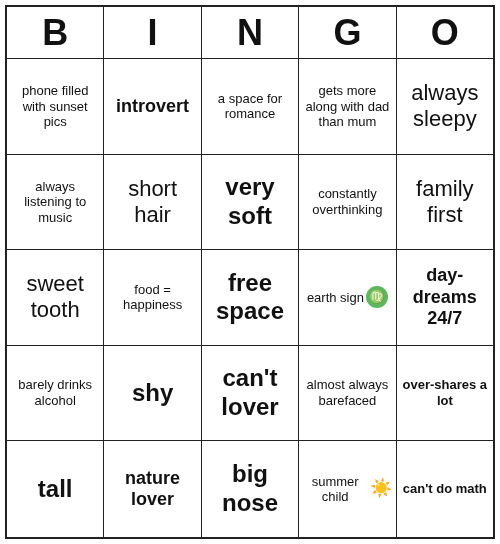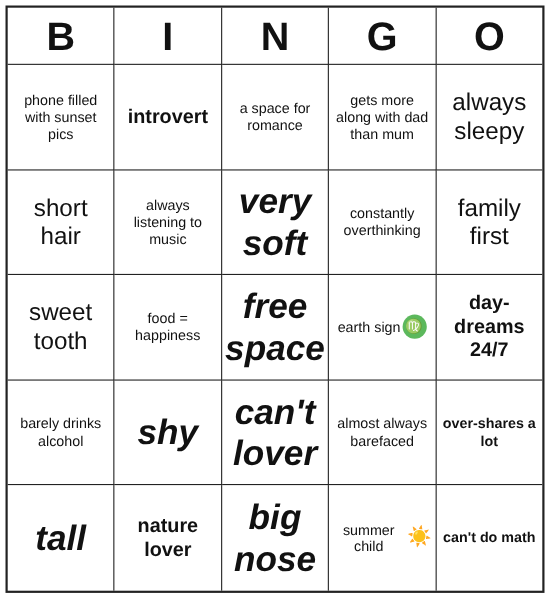--- a/index.html
+++ b/index.html
@@ -70,23 +70,22 @@
     }
     .bingo-cell.large-text {
       font-size: 22px;
       font-weight: normal;
     }
     .bingo-cell.medium-text {
       font-size: 18px;
       font-weight: bold;
     }
     .bingo-cell.xlarge-text {
-      font-size: 32px;
+      font-size: 24px;
       font-weight: bold;
-      font-style: italic;
     }
     .virgo-icon {
       display: inline-block;
       width: 22px;
       height: 22px;
       background: #5cb85c;
       border-radius: 50%;
       color: white;
       font-size: 13px;
       font-weight: bold;
@@ -114,22 +113,22 @@
     </div>
   <div class="bingo-grid">
   <div class="bingo-row">
         <div class="bingo-cell">phone filled with sunset pics</div>
         <div class="bingo-cell medium-text">introvert</div>
         <div class="bingo-cell">a space for romance</div>
         <div class="bingo-cell">gets more along with dad than mum</div>
         <div class="bingo-cell large-text">always sleepy</div>
       </div>
       <div class="bingo-row">
+        <div class="bingo-cell">always listening to music</div>
         <div class="bingo-cell large-text">short hair</div>
-        <div class="bingo-cell">always listening to music</div>
         <div class="bingo-cell xlarge-text">very soft</div>
         <div class="bingo-cell">constantly overthinking</div>
         <div class="bingo-cell large-text">family first</div>
       </div>
       <div class="bingo-row">
         <div class="bingo-cell large-text">sweet tooth</div>
         <div class="bingo-cell">food = happiness</div>
         <div class="bingo-cell xlarge-text">free space</div>
         <div class="bingo-cell">earth sign <span class="virgo-icon">♍</span></div>
         <div class="bingo-cell medium-text">day-dreams 24/7</div>

